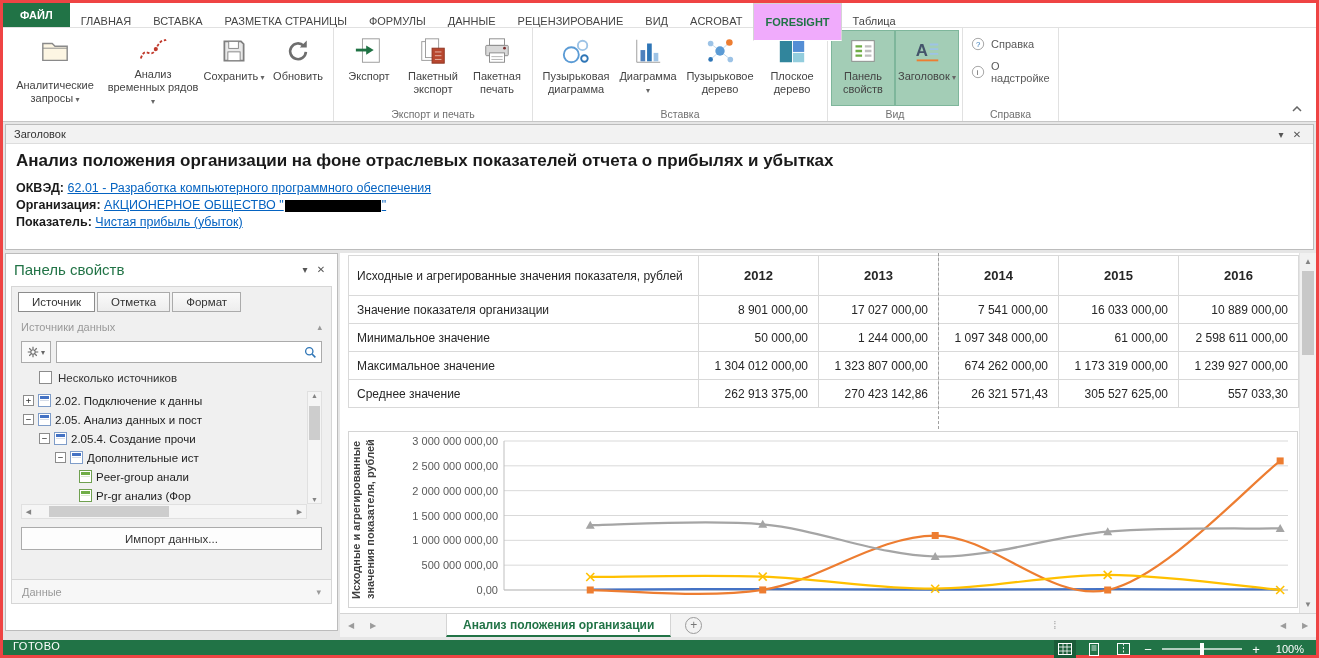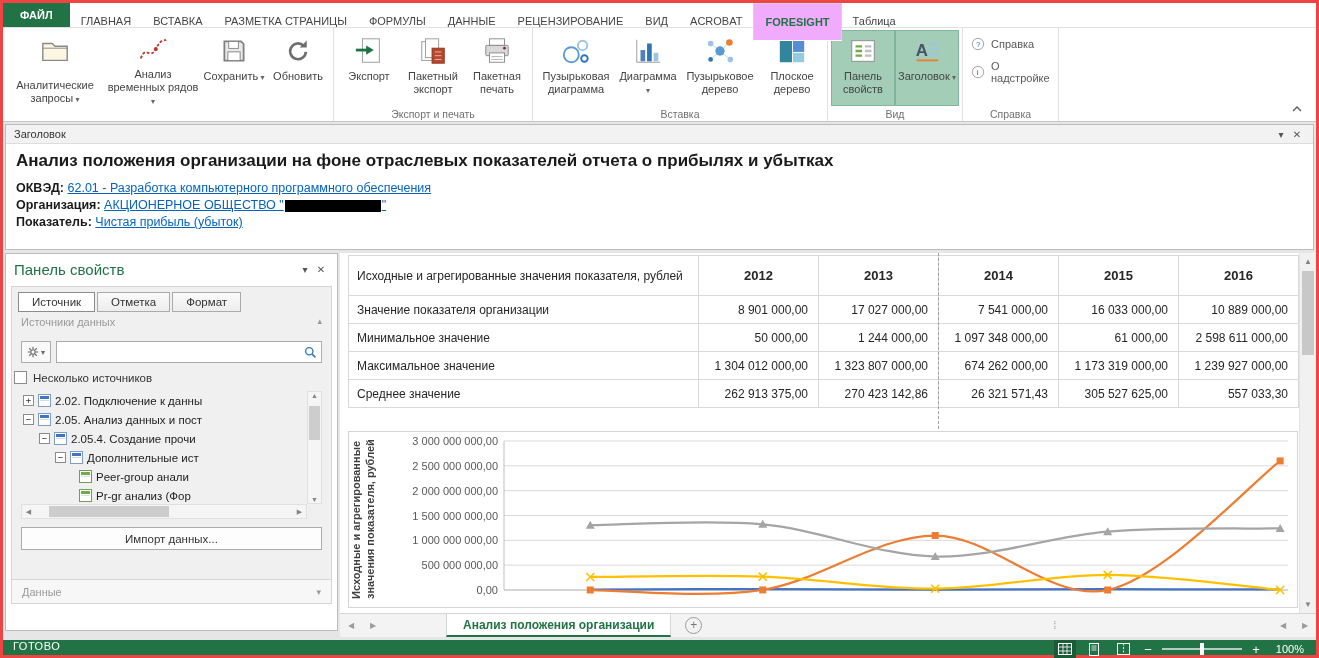--- a/index.html
+++ b/index.html
@@ -42,29 +42,29 @@
   .redaction { display:inline-block; width:96px; height:12px; background:#000; vertical-align:middle; margin:0 1px; }
 
   
   #props-panel { position:absolute; top:250px; left:2px; width:333px; bottom:24px; background:#FFF; border:1px solid #BCBCBC; }
   #pp-header { height:30px; display:flex; align-items:center; padding:0 8px; }
   #pp-title { color:#217346; font-size:15px; flex:1; }
   #pp-box { position:absolute; top:32px; left:5px; right:5px; bottom:26px; background:#F0F0F0; border:1px solid #D6D6D6; overflow:hidden; }
   #pp-tabs { display:flex; padding:5px 6px 4px 6px; gap:2px; }
   .pp-tab { font-size:11.5px; color:#333; padding:3px 13px; border:1px solid #ABABAB; background:linear-gradient(#FAFAFA,#EDEDED); cursor:default; }
   .pp-tab.active { background:#FFF; border-color:#8C8C8C; }
-  .pp-sect { display:flex; height:22px; padding:0 9px; font-size:11px; color:#9A9A9A;gap:32px; }
+  .pp-sect { display:flex; align-items:center; height:22px; padding:0 9px; font-size:11px; color:#9A9A9A;gap:32px; }
   .pp-sect .spacer { flex:1; }
   .sect-caret { font-size:9px; color:#9A9A9A; }
   #pp-toolbar { display:flex; align-items:center; gap:5px; padding:3px 9px; }
   #gear-btn { width:30px; height:22px; border:1px solid #ABABAB; background:#FAFAFA; display:flex; align-items:center; justify-content:center; gap:2px; cursor:default; }
   #gear-btn .dd { font-size:8px; color:#666; }
   #pp-search { flex:1; height:22px; border:1px solid #ABABAB; background:#FFF; display:flex; align-items:center; padding:0 4px; }
   #pp-search input { flex:1; border:none; outline:none; font-size:11.5px; font-family:inherit; background:transparent; }
-  #pp-check-row { display:flex; align-items:center; gap:6px; padding:5px 2px; }
+  #pp-check-row { display:flex; align-items:center; gap:6px; padding:5px 27px; }
   #pp-checkbox { width:13px; height:13px; border:1px solid #8C8C8C; background:#FFF; flex:none; cursor:default; }
   #pp-check-row label { font-size:11.5px; color:#333; }
   #pp-tree { position:relative; margin:2px 9px 0 9px; height:128px; overflow:hidden; }
   .tree-rows { position:absolute; inset:0 15px 15px 0; overflow:hidden; }
   .trow { display:flex; align-items:center; height:19px; font-size:11.5px; color:#222; white-space:nowrap; overflow:hidden; cursor:default; }
   .tgl { width:11px; height:11px; flex:none; border:1px solid #8C8C8C; background:#FFF; font-size:9px; line-height:9px; text-align:center; color:#333; margin-right:4px; font-family:"DejaVu Sans Mono", monospace; }
   .t-icon { width:13px; height:13px; flex:none; margin-right:4px; border:1px solid #7F9DC9; background:#FFF; position:relative; }
   .t-icon::before { content:""; position:absolute; inset:1px; background:linear-gradient(to bottom,#4472C4 0 3px,transparent 3px), repeating-linear-gradient(to bottom,transparent 0 4px,#D5DCE8 4px 5px); }
   .t-icon.tbl { border-color:#6FA050; }
   .t-icon.tbl::before { background:linear-gradient(to bottom,#70AD47 0 3px,transparent 3px), repeating-linear-gradient(to bottom,transparent 0 4px,#D8E8CE 4px 5px); }

